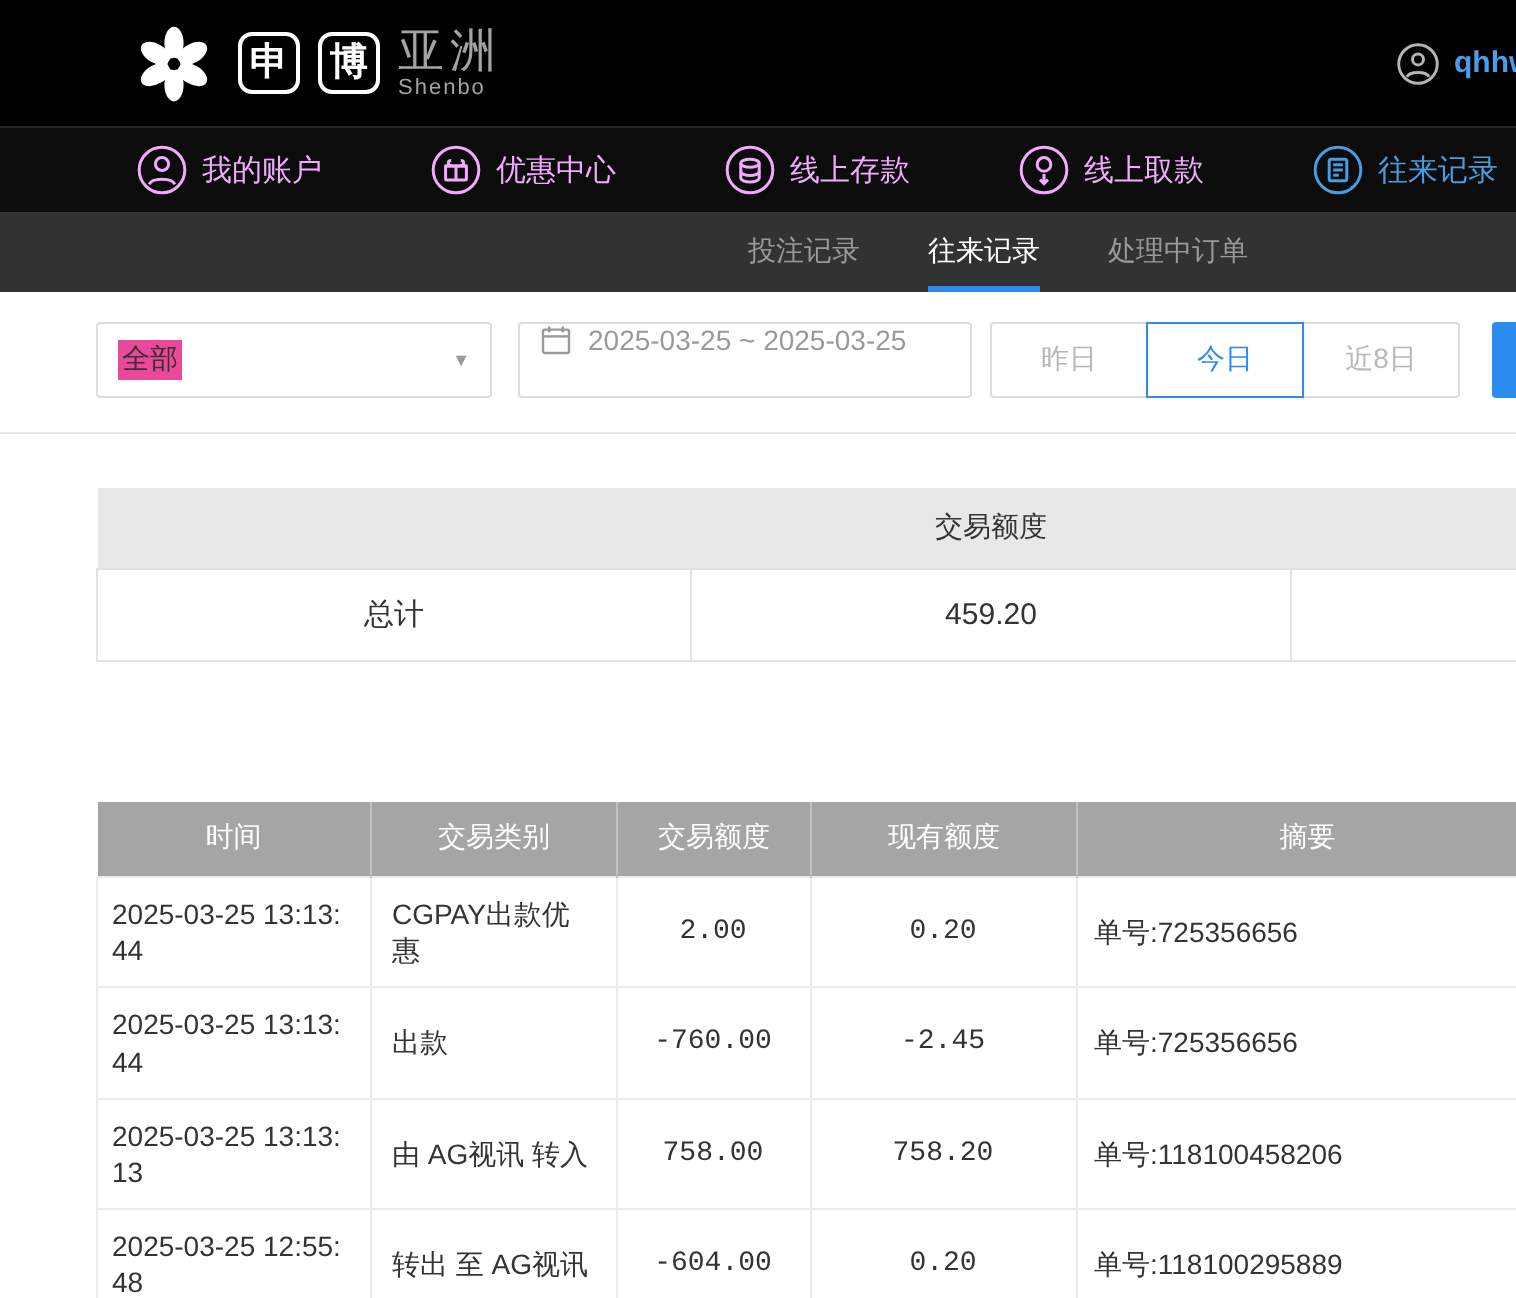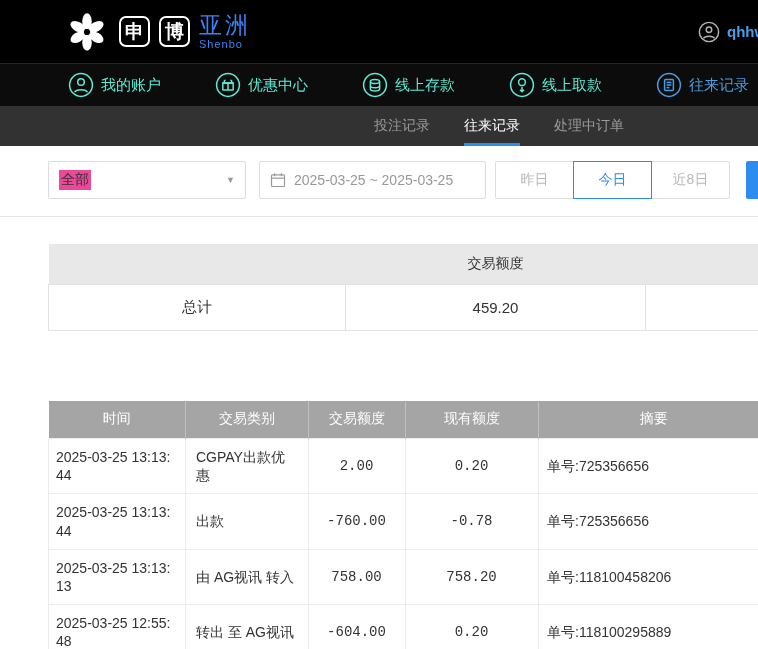--- a/index.html
+++ b/index.html
@@ -6,46 +6,46 @@
   html,body { background:#fff; }
   body { font-family:"Liberation Sans","DejaVu Sans",sans-serif; }
   .page { position:relative; width:758px; height:649px; overflow:hidden; background:#fff; }
 
   
   .topbar { position:relative; height:63px; background:#000; display:flex; align-items:center; padding-left:64px; }
   .brand { display:flex; align-items:center; gap:9px; cursor:pointer; }
   .flower { display:block; }
   .boxchar { width:31px; height:31px; border:2px solid #fff; border-radius:7px; color:#fff;
              font-size:19px; font-weight:bold; display:grid; place-items:center; line-height:1; }
-  .brand-text { display:flex; flex-direction:column; color:#3b82f6; }
+  .brand-text { display:flex; flex-direction:column; color:#a3a3a3; }
   .brand-region { font-size:23px; letter-spacing:3px; line-height:1.05; }
   .brand-sub { font-size:11px; letter-spacing:1px; margin-top:1px; }
   .userbox { position:absolute; left:698px; top:0; height:63px; display:flex; align-items:center; gap:7px; cursor:pointer; white-space:nowrap; }
   .username { color:#4a9ee8; font-size:15px; font-weight:bold; }
 
   
   .mainnav { height:43px; background:#0c0c0c; border-top:1px solid #262626; display:flex; align-items:center;
              padding-left:68px; gap:54px; }
-  .nav-item { display:flex; align-items:center; gap:7px; color:#5eead4; font-size:15px; cursor:pointer; flex:none; }
+  .nav-item { display:flex; align-items:center; gap:7px; color:#f0abfc; font-size:15px; cursor:pointer; flex:none; }
   .nav-item.active { color:#4a9be0; }
   .nav-item svg { flex:none; }
 
   
   .subnav { height:40px; background:#323232; display:flex; justify-content:center; padding-left:240px; gap:34px; }
   .subtab { height:40px; line-height:38px; font-size:14px; color:#9a9a9a; cursor:pointer; border-bottom:3px solid transparent; }
   .subtab.active { color:#fff; border-bottom-color:#2d8cf0; }
 
   
   .filters { position:relative; margin:15px 0 0 48px; display:flex; align-items:center; height:38px; }
   .select-box { width:198px; height:38px; border:1px solid #dcdcdc; border-radius:2px; display:flex;
                 align-items:center; padding:0 10px; font-size:14px; color:#333; cursor:pointer; background:#fff; }
   .select-box .sel-text { background:#ec4899; padding:1px 2px; }
   .caret { margin-left:auto; color:#999; font-size:9px; }
   .date-box { margin-left:13px; width:227px; height:38px; border:1px solid #dcdcdc; border-radius:2px;
-              display:flex; align-items:center; gap:8px; padding:0 10px; font-size:14px; color:#999;
+              display:flex; align-items:flex-start; gap:8px; padding:0 10px; font-size:14px; color:#999;
               cursor:pointer; background:#fff; }
   .btn-group { margin-left:9px; display:flex; }
   .qbtn { width:79px; height:38px; border:1px solid #dcdcdc; background:#fff; font-size:14px; color:#b8b8b8;
           cursor:pointer; margin-left:-1px; position:relative; font-family:inherit; }
   .qbtn:first-child { margin-left:0; border-radius:2px 0 0 2px; }
   .qbtn:last-child { border-radius:0 2px 2px 0; }
   .qbtn.active { color:#2d8cf0; border-color:#2d8cf0; z-index:1; }
   .search-btn { position:absolute; left:698px; top:0; width:80px; height:38px; background:#2d8cf0;
                 border:none; border-radius:2px; cursor:pointer; }
 
@@ -224,21 +224,21 @@
         <td class="c-time">2025-03-25 13:13:44</td>
         <td class="c-type">CGPAY出款优惠</td>
         <td class="c-amt">2.00</td>
         <td class="c-bal">0.20</td>
         <td class="c-memo">单号:725356656</td>
       </tr>
       <tr>
         <td class="c-time">2025-03-25 13:13:44</td>
         <td class="c-type">出款</td>
         <td class="c-amt">-760.00</td>
-        <td class="c-bal">-0.78</td>
+        <td class="c-bal">-2.45</td>
         <td class="c-memo">单号:725356656</td>
       </tr>
       <tr>
         <td class="c-time">2025-03-25 13:13:13</td>
         <td class="c-type">由 AG视讯 转入</td>
         <td class="c-amt">758.00</td>
         <td class="c-bal">758.20</td>
         <td class="c-memo">单号:118100458206</td>
       </tr>
       <tr>

